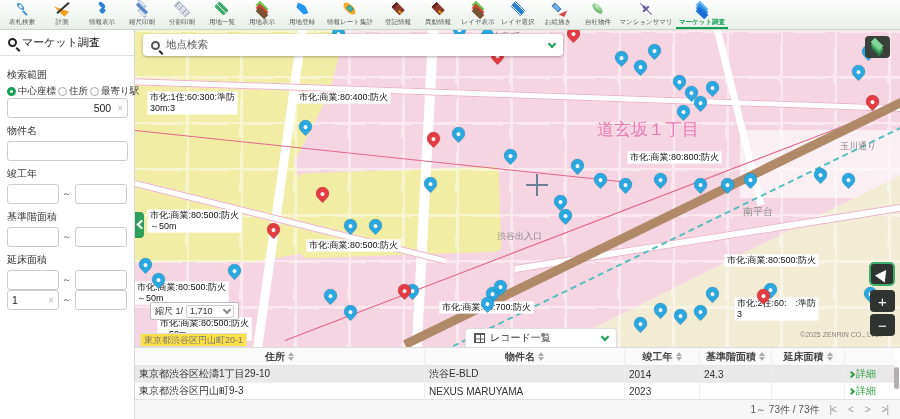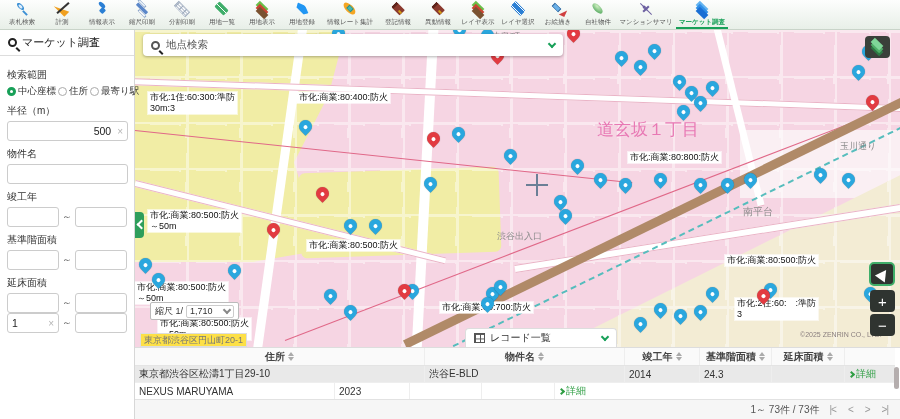--- a/index.html
+++ b/index.html
@@ -486,21 +486,20 @@
           <label class="radio">
             <span class="rdot"></span>
             <span>住所</span>
           </label>
           <label class="radio">
             <span class="rdot"></span>
             <span>最寄り駅</span>
           </label>
         </div>
 
-      <div class="sb-label">半径（m）</div>
       <div class="inp full">
         <span class="val-r">500</span>
         <span class="clr">×</span>
       </div>
 
       <div class="sb-label">物件名</div>
       <div class="inp full">
         <span></span>
       </div>
 
@@ -739,20 +738,21 @@
             <div class="tcell c3">24.3</div>
             <div class="tcell c4"></div>
             <div class="tcell c5">
               <span class="detail">
                 <span class="dchev"></span>
                 <span>詳細</span>
               </span>
             </div>
           </div>
           <div class="trow tbody-row">
+            <div class="tcell c0">東京都渋谷区円山町9-3</div>
             <div class="tcell c1">NEXUS MARUYAMA</div>
             <div class="tcell c2">2023</div>
             <div class="tcell c3"></div>
             <div class="tcell c4"></div>
             <div class="tcell c5">
               <span class="detail">
                 <span class="dchev"></span>
                 <span>詳細</span>
               </span>
             </div>

